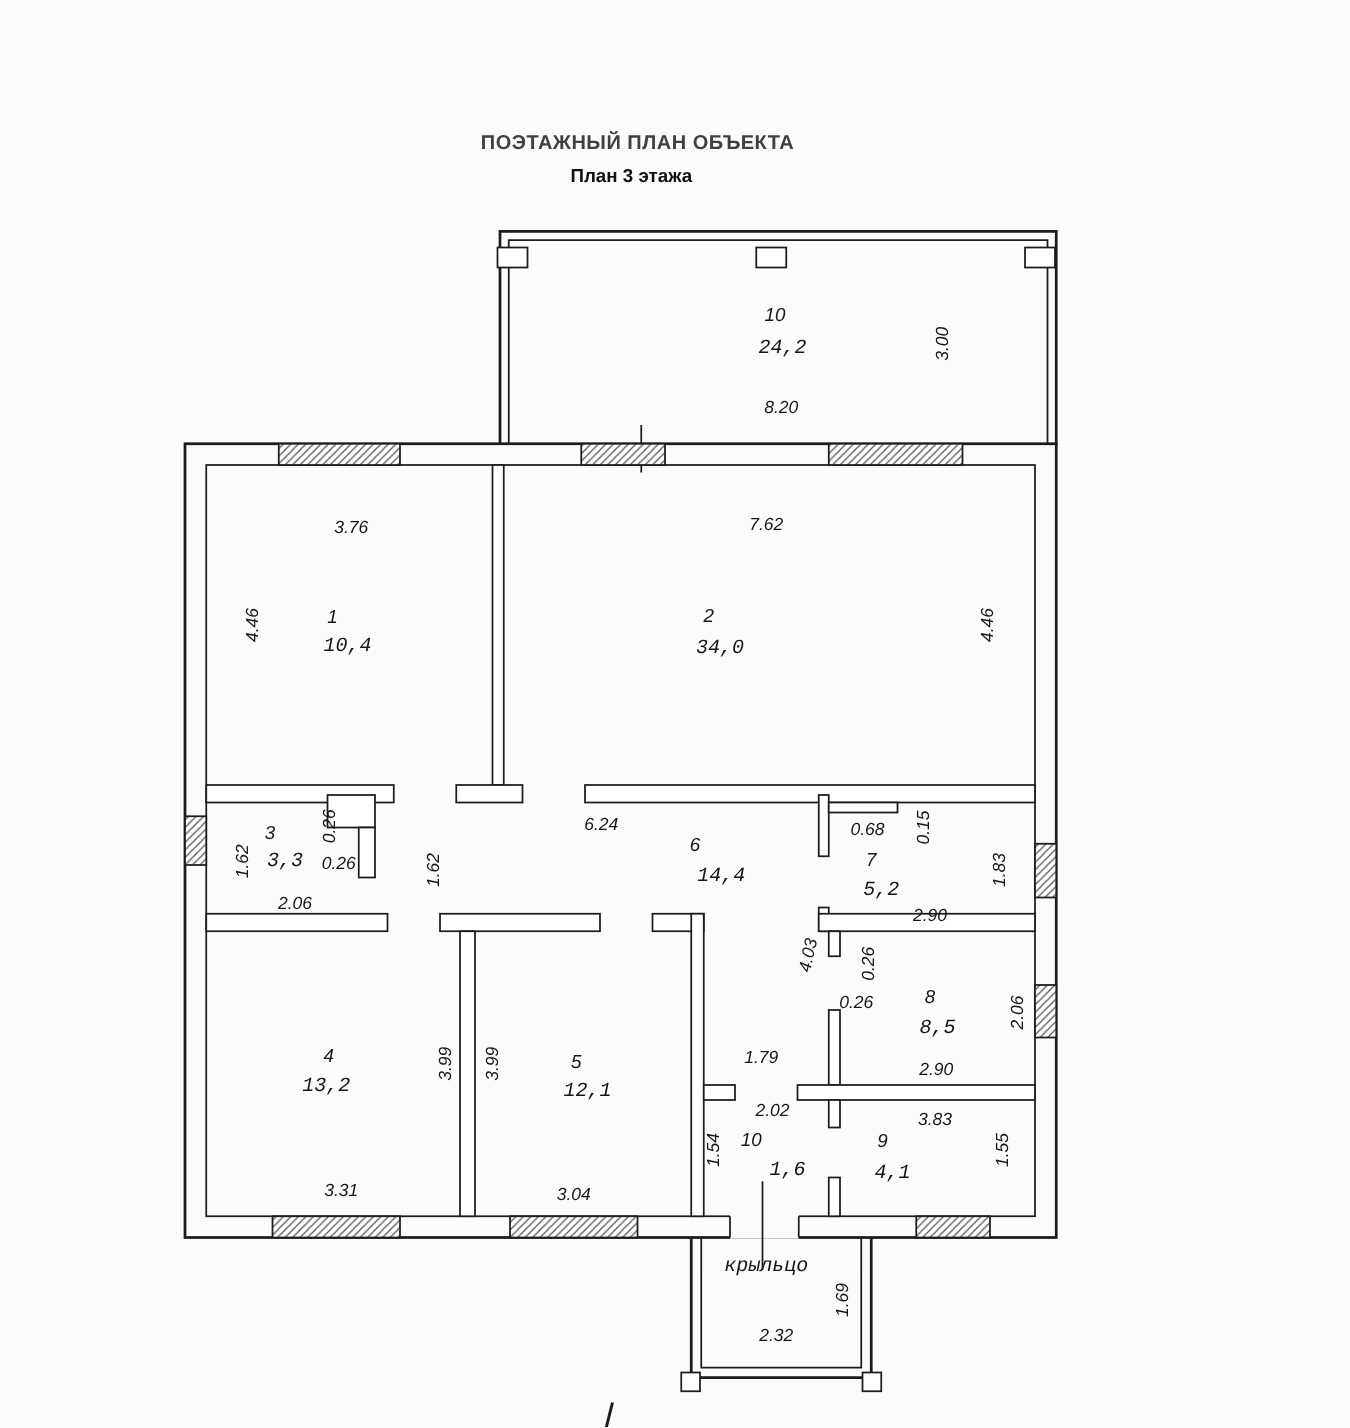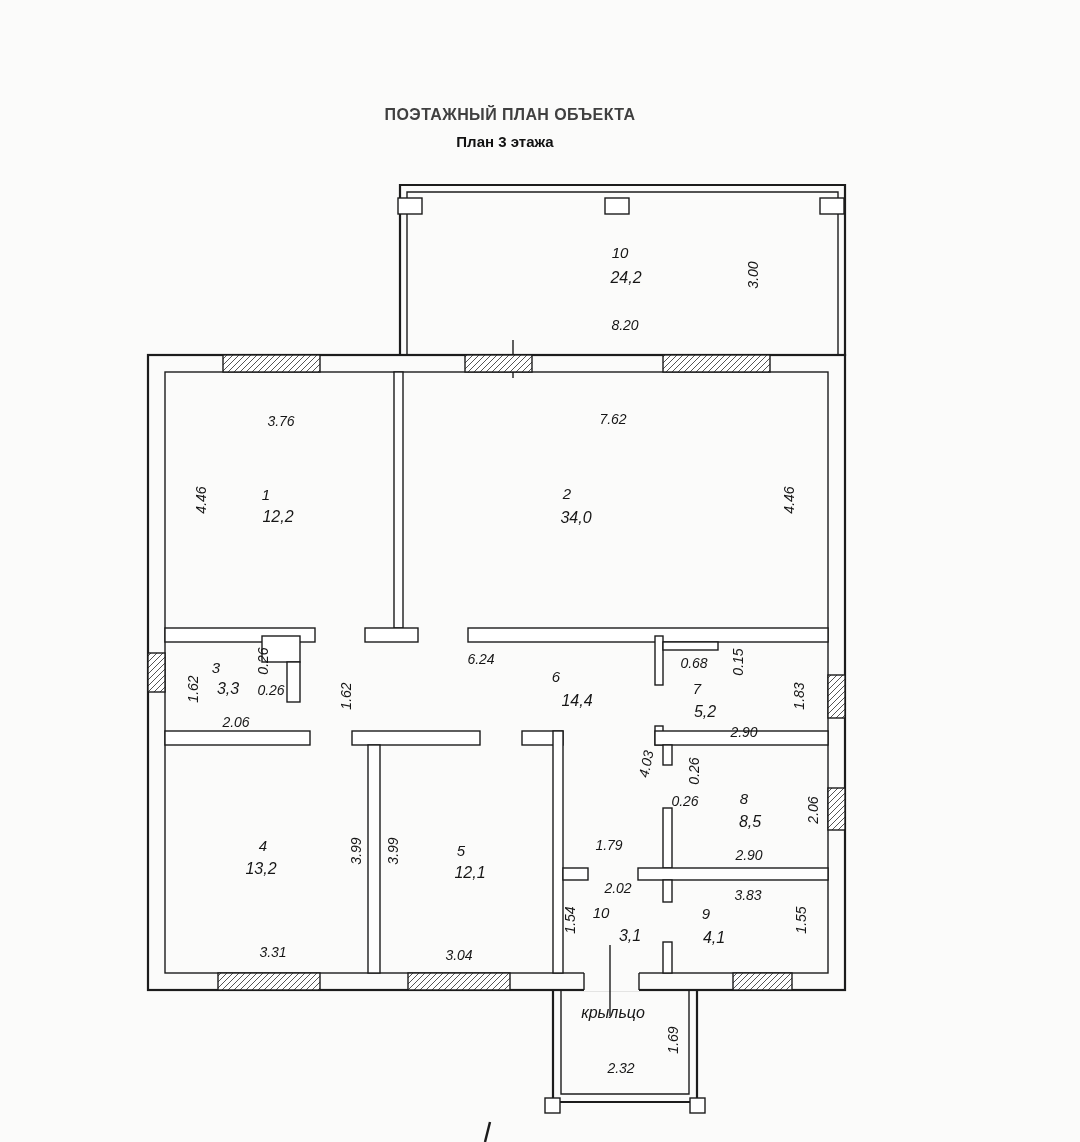--- a/index.html
+++ b/index.html
@@ -14,21 +14,21 @@
   #drawing{position:absolute;left:0;top:0;}
   .wl2{stroke:#1c1c1c;stroke-width:2.2;fill:none;}
   .wl1{stroke:#1c1c1c;stroke-width:1.4;fill:none;}
   .wall{fill:#ffffff;stroke:#1c1c1c;stroke-width:1.4;}
   .win{fill:url(#hatch);stroke:#1c1c1c;stroke-width:1.4;}
   .lbl{
     position:absolute;transform:translate(-50%,-50%);
     font-style:italic;font-size:14px;color:#161616;white-space:nowrap;
   }
   .lbl.num{font-size:15px;}
-  .lbl.area{font-size:16px;}
+  .lbl.area{font-size:16px;font-family:Liberation Mono, monospace;}
   .lbl.vert{transform:translate(-50%,-50%) rotate(-90deg);}
   .title{
     position:absolute;transform:translate(-50%,-50%);
     font-weight:700;font-size:16px;letter-spacing:.4px;color:#404040;white-space:nowrap;
   }
   .subtitle{
     position:absolute;transform:translate(-50%,-50%);
     font-weight:600;font-size:15px;color:#111;white-space:nowrap;
   }
 </style>
@@ -128,21 +128,21 @@
 
   <div class="title" style="left:510px;top:115px">ПОЭТАЖНЫЙ ПЛАН ОБЪЕКТА</div>
   <div class="subtitle" style="left:505px;top:141px">План 3 этажа</div>
 
   <div class="lbl num" style="left:620px;top:252px">10</div>
   <div class="lbl area" style="left:626px;top:278px">24,2</div>
   <div class="lbl" style="left:625px;top:325px">8.20</div>
   <div class="lbl vert" style="left:753px;top:275px">3.00</div>
 
   <div class="lbl num" style="left:266px;top:494px">1</div>
-  <div class="lbl area" style="left:278px;top:517px">12,2</div>
+  <div class="lbl area" style="left:278px;top:517px">10,4</div>
   <div class="lbl" style="left:281px;top:421px">3.76</div>
   <div class="lbl vert" style="left:201px;top:500px">4.46</div>
 
   <div class="lbl num" style="left:567px;top:493px">2</div>
   <div class="lbl area" style="left:576px;top:518px">34,0</div>
   <div class="lbl" style="left:613px;top:419px">7.62</div>
   <div class="lbl vert" style="left:789px;top:500px">4.46</div>
 
   <div class="lbl num" style="left:216px;top:667px">3</div>
   <div class="lbl area" style="left:228px;top:689px">3,3</div>
@@ -176,21 +176,21 @@
   <div class="lbl area" style="left:261px;top:869px">13,2</div>
   <div class="lbl vert" style="left:356px;top:851px">3.99</div>
   <div class="lbl" style="left:273px;top:952px">3.31</div>
 
   <div class="lbl num" style="left:461px;top:850px">5</div>
   <div class="lbl area" style="left:470px;top:873px">12,1</div>
   <div class="lbl vert" style="left:393px;top:851px">3.99</div>
   <div class="lbl" style="left:459px;top:955px">3.04</div>
 
   <div class="lbl num" style="left:601px;top:912px">10</div>
-  <div class="lbl area" style="left:630px;top:936px">3,1</div>
+  <div class="lbl area" style="left:630px;top:936px">1,6</div>
   <div class="lbl" style="left:618px;top:888px">2.02</div>
   <div class="lbl vert" style="left:570px;top:920px">1.54</div>
 
   <div class="lbl num" style="left:706px;top:913px">9</div>
   <div class="lbl area" style="left:714px;top:938px">4,1</div>
   <div class="lbl" style="left:748px;top:895px">3.83</div>
   <div class="lbl vert" style="left:801px;top:920px">1.55</div>
 
   <div class="lbl area" style="left:613px;top:1013px">крыльцо</div>
   <div class="lbl" style="left:621px;top:1068px">2.32</div>

